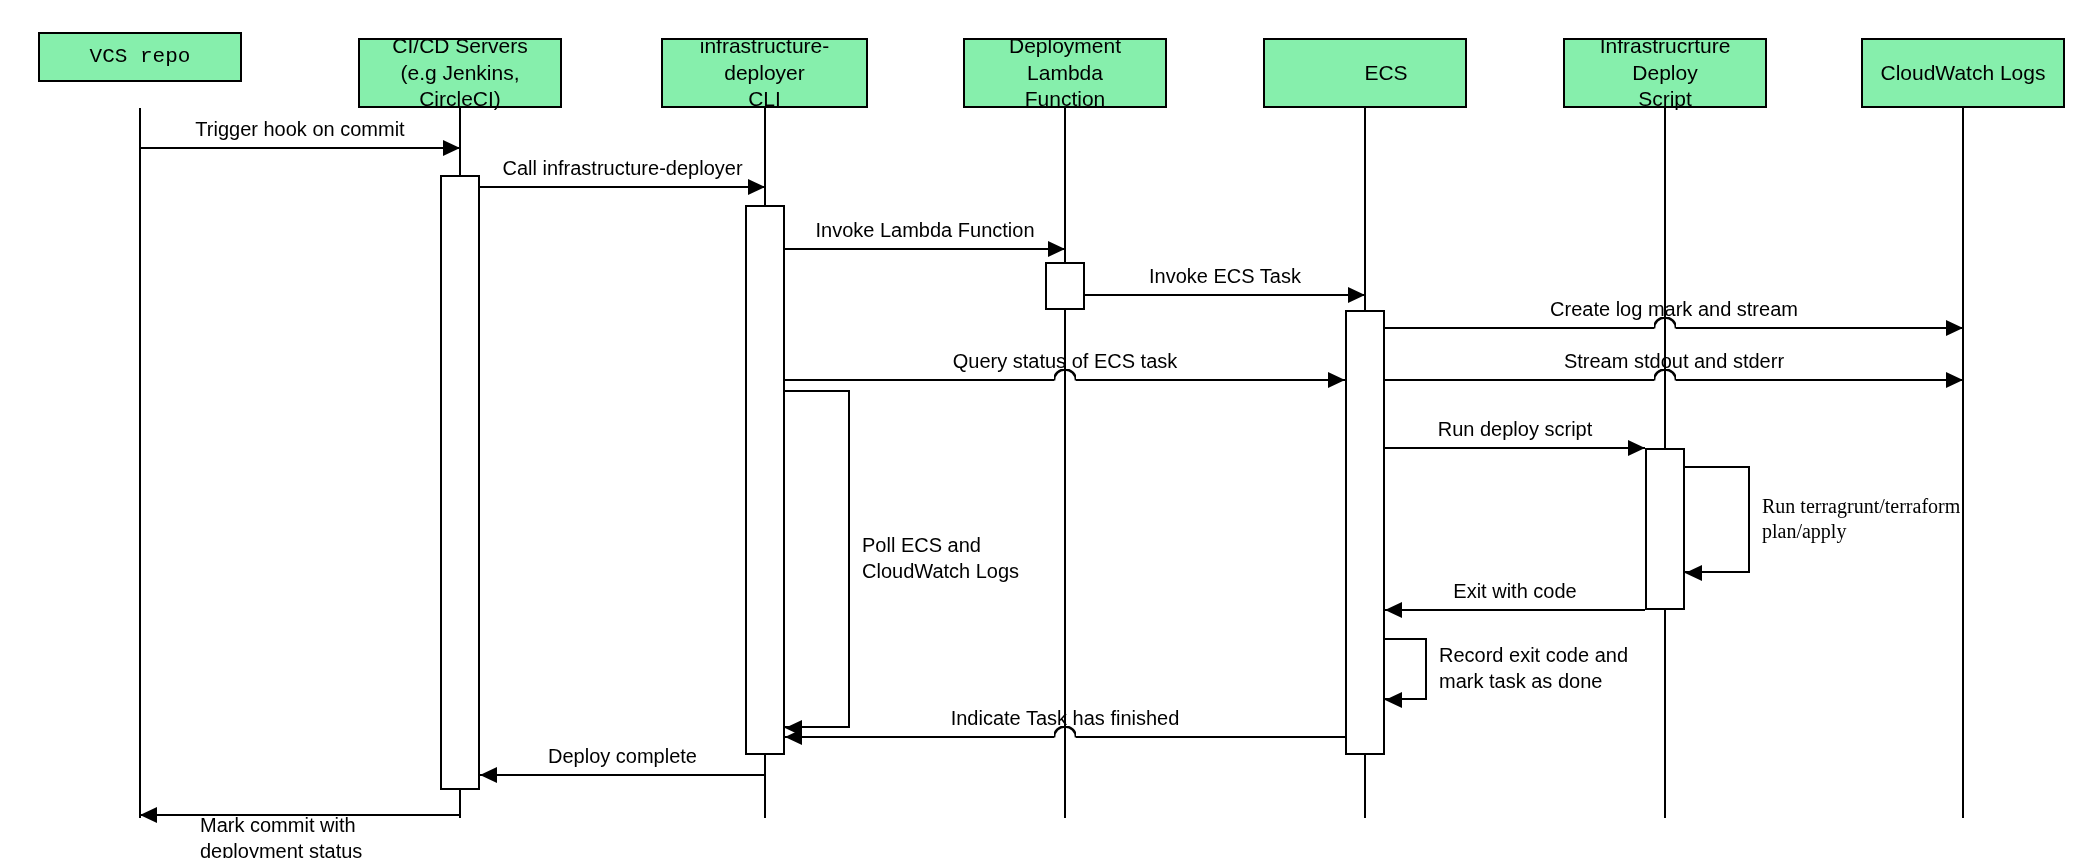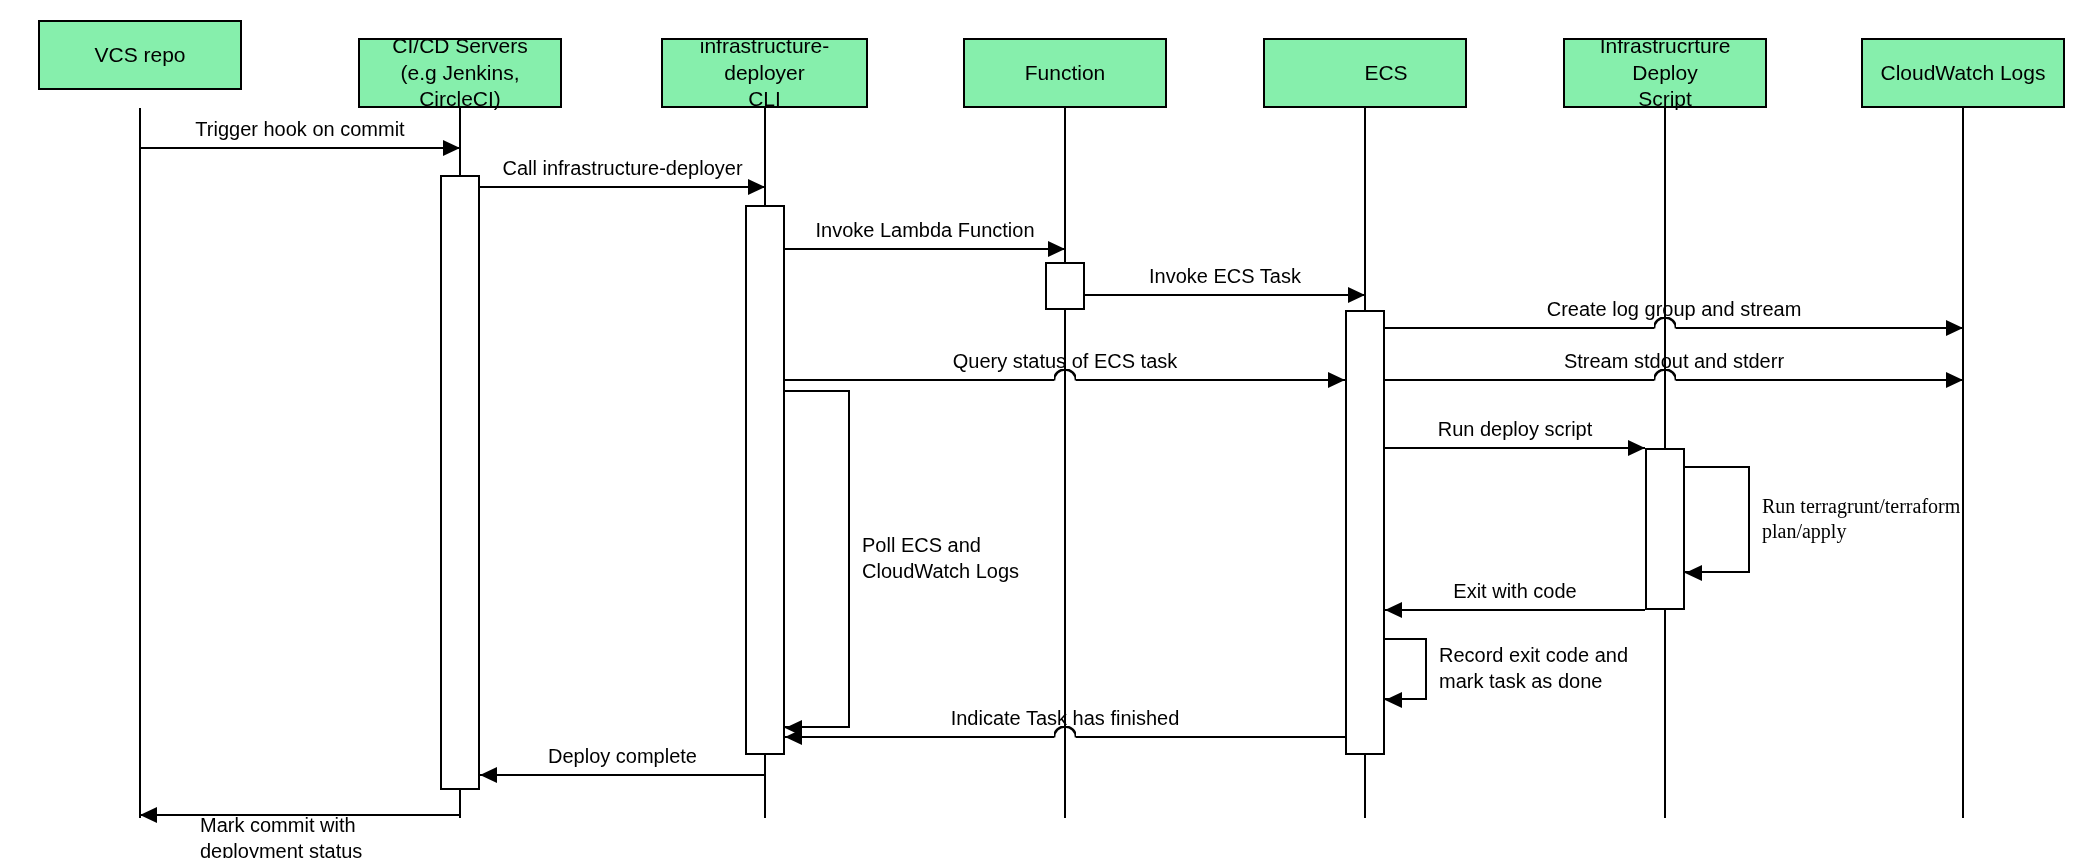--- a/index.html
+++ b/index.html
@@ -63,21 +63,21 @@
         <div class="arrowhead arrow-right" style="top: 287px; left: 1348px;"></div>
         <div class="msg-label" style="top: 264px; left: 1085px; width: 280px; text-align: center;">Invoke ECS Task</div>
       </div>
       <div style="position: absolute; left: 0px; top: 0px; width: 100%; height: 0px;">
         <div class="msg-line" style="left: 1385px; top: 326.75px; width: 269px;"></div>
         <div class="jump" style="left: 1654px; top: 316px; width: 22px; height: 13px;"><svg width="22" height="13" viewBox="0 0 22 13">
             <path d="M0 11.5 A 11 11 0 0 1 22 11.5" fill="none" stroke="#000" stroke-width="2.5"></path>
           </svg></div>
         <div class="msg-line" style="left: 1676px; top: 326.75px; width: 287px;"></div>
         <div class="arrowhead arrow-right" style="top: 320px; left: 1946px;"></div>
-        <div class="msg-label" style="top: 297px; left: 1385px; width: 578px; text-align: center;">Create log group and stream</div>
+        <div class="msg-label" style="top: 297px; left: 1385px; width: 578px; text-align: center;">Create log mark and stream</div>
       </div>
       <div style="position: absolute; left: 0px; top: 0px; width: 100%; height: 0px;">
         <div class="msg-line" style="left: 785px; top: 378.75px; width: 269px;"></div>
         <div class="jump" style="left: 1054px; top: 368px; width: 22px; height: 13px;"><svg width="22" height="13" viewBox="0 0 22 13">
             <path d="M0 11.5 A 11 11 0 0 1 22 11.5" fill="none" stroke="#000" stroke-width="2.5"></path>
           </svg></div>
         <div class="msg-line" style="left: 1076px; top: 378.75px; width: 269px;"></div>
         <div class="arrowhead arrow-right" style="top: 372px; left: 1328px;"></div>
         <div class="msg-label" style="top: 349px; left: 785px; width: 560px; text-align: center;">Query status of ECS task</div>
       </div>
@@ -133,39 +133,40 @@
 plan/apply</div>
       </div>
       <div>
         <div class="selfloop" style="left: 1385px; top: 638px; width: 42px; height: 62px;"></div>
         <div class="arrowhead arrow-left" style="left: 1385px; top: 692px;"></div>
         <div class="msg-label" style="left: 1439px; top: 643px; text-align: left;">Record exit code and
 mark task as done</div>
       </div>
     </div>
   <div id="layer-participants">
-      <div class="participant-box" style="left: 38px; top: 20px; width: 204px; height: 70px;">
+      <div class="participant-box" style="left: 38px; top: 32px; width: 204px; height: 50px; font-family: Liberation Mono, monospace;">
         <div>
           <span>VCS repo</span>
         </div>
       </div>
       <div class="participant-box" style="left: 358px; top: 38px; width: 204px; height: 70px;">
         <div>
           <span>CI/CD Servers</span>
           <span>(e.g Jenkins, CircleCI)</span>
         </div>
       </div>
       <div class="participant-box" style="left: 661px; top: 38px; width: 207px; height: 70px;">
         <div>
           <span>infrastructure-deployer</span>
           <span>CLI</span>
         </div>
       </div>
       <div class="participant-box" style="left: 963px; top: 38px; width: 204px; height: 70px;">
         <div>
+          <span>Deployment Lambda</span>
           <span>Function</span>
         </div>
       </div>
       <div class="participant-box" style="left: 1263px; top: 38px; width: 204px; height: 70px; padding-left: 48px;">
         <div>
           <span>ECS</span>
         </div>
       </div>
       <div class="participant-box" style="left: 1563px; top: 38px; width: 204px; height: 70px;">
         <div>

